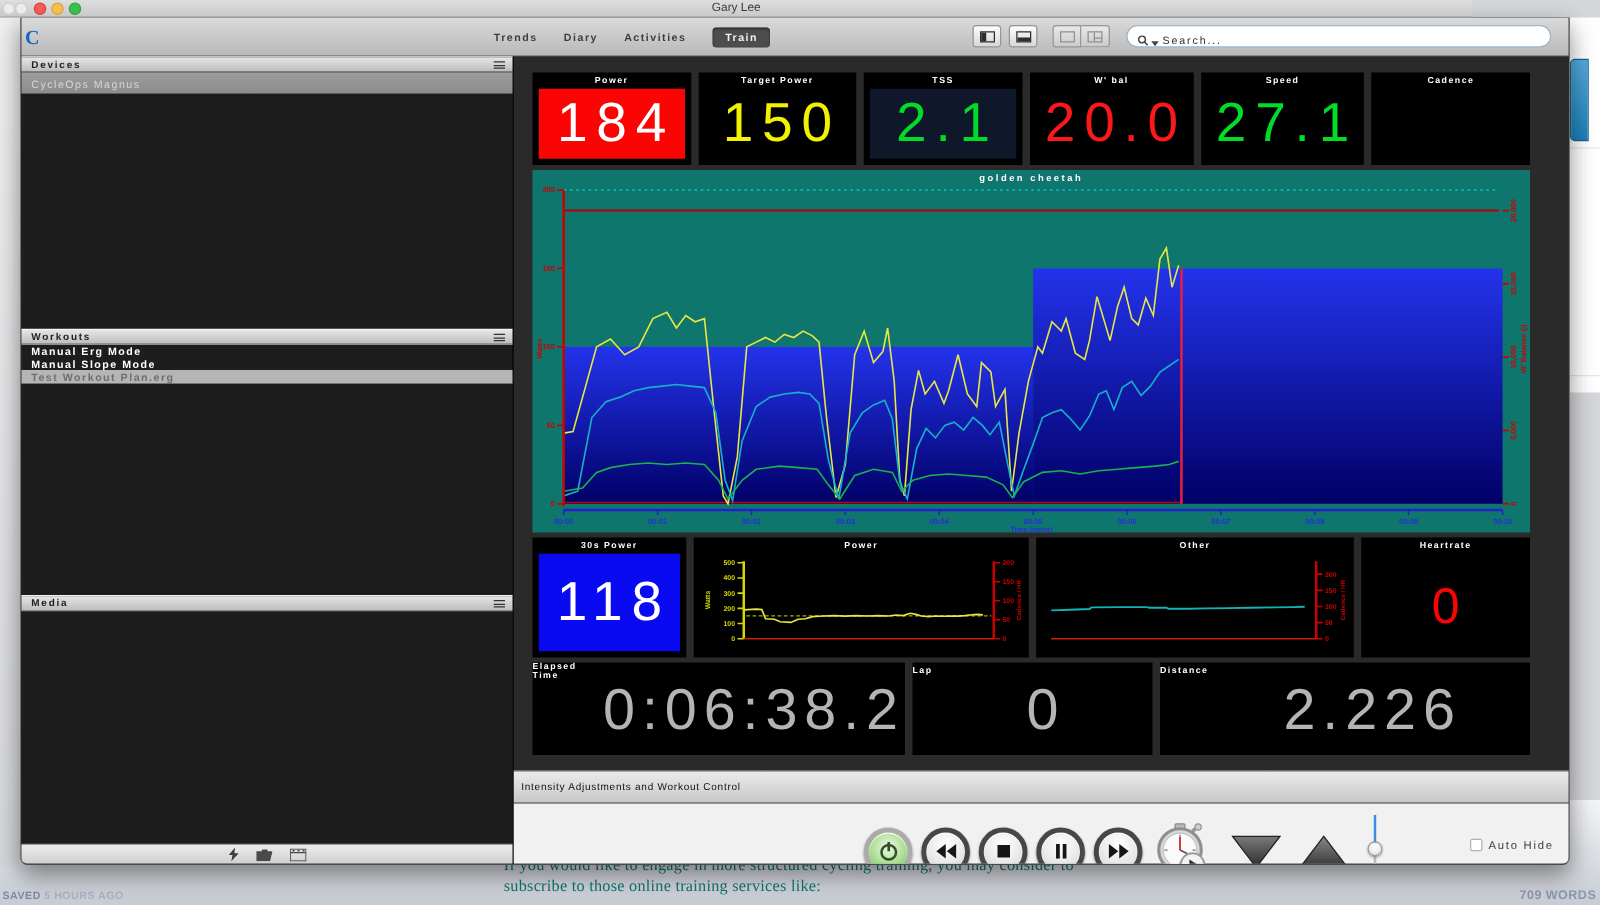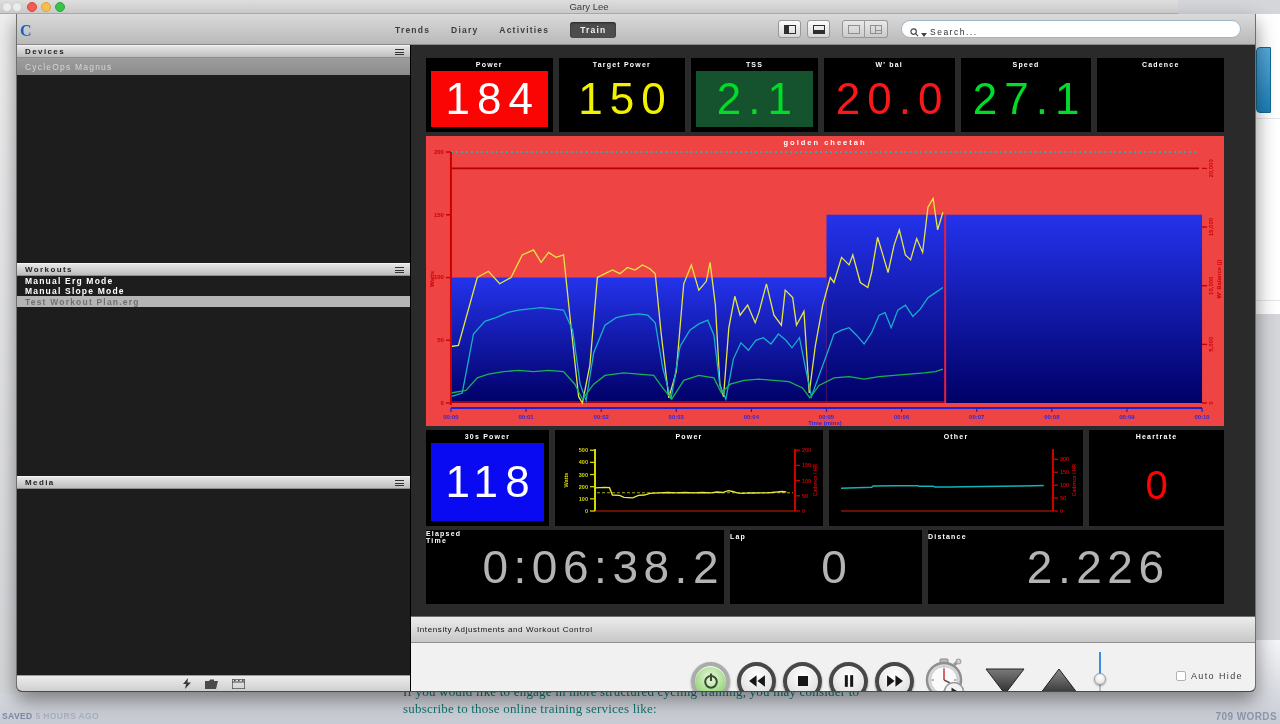--- a/index.html
+++ b/index.html
@@ -89,21 +89,21 @@
   
   .gc-main { flex:1; background:#2a2a2a; display:flex; flex-direction:column; min-width:0; }
   .row-pad { margin-left:15px; margin-right:31px; }
   .tiles-row { display:flex; gap:6px; height:74px; margin-top:13px; }
   .tile { flex:1; background:#000; display:flex; flex-direction:column; }
   .tile-label { height:13px; display:flex; align-items:center; justify-content:center;
                 font-size:7px; font-weight:bold; color:#fff; letter-spacing:1.2px; }
   .tt-value { flex:1; margin:0 5px 5px 5px; display:flex; align-items:center; justify-content:center;
               font-size:44px; font-weight:200; letter-spacing:.16em; text-indent:.16em; line-height:1; }
 
-  .main-chart-panel { height:290px; margin-top:4px; background:#ef4444; display:flex; flex-direction:column; }
+  .main-chart-panel { height:290px; margin-top:4px; background:#0f766e; display:flex; flex-direction:column; }
   .chart-title { height:13px; display:flex; align-items:center; justify-content:center;
                  font-size:7.5px; font-weight:bold; color:#fff; letter-spacing:2px; }
   .chart-svg { width:100%; flex:1; display:block; }
 
   .row2 { display:flex; gap:6px; height:96px; margin-top:4px; }
   .panel { background:#000; display:flex; flex-direction:column; }
   .p-30s { width:123px; } .p-power { width:268px; } .p-other { width:254px; } .p-hr { flex:1; }
   .hr-value { flex:1; display:flex; align-items:center; justify-content:center;
               font-size:40px; font-weight:200; line-height:1; }
 
@@ -264,21 +264,21 @@
           <div class="tile">
             <div class="tile-label">Power</div>
             <div class="tt-value" style="background: rgb(251, 4, 4); color: rgb(255, 255, 255);">184</div>
           </div>
           <div class="tile">
             <div class="tile-label">Target Power</div>
             <div class="tt-value" style="background: rgb(0, 0, 0); color: rgb(242, 242, 0);">150</div>
           </div>
           <div class="tile">
             <div class="tile-label">TSS</div>
-            <div class="tt-value" style="background: #14532d; color: rgb(0, 220, 40);">2.1</div>
+            <div class="tt-value" style="background: #0f172a; color: rgb(0, 220, 40);">2.1</div>
           </div>
           <div class="tile">
             <div class="tile-label">W' bal</div>
             <div class="tt-value" style="background: rgb(0, 0, 0); color: rgb(251, 24, 24);">20.0</div>
           </div>
           <div class="tile">
             <div class="tile-label">Speed</div>
             <div class="tt-value" style="background: rgb(0, 0, 0); color: rgb(0, 220, 40);">27.1</div>
           </div>
           <div class="tile">

